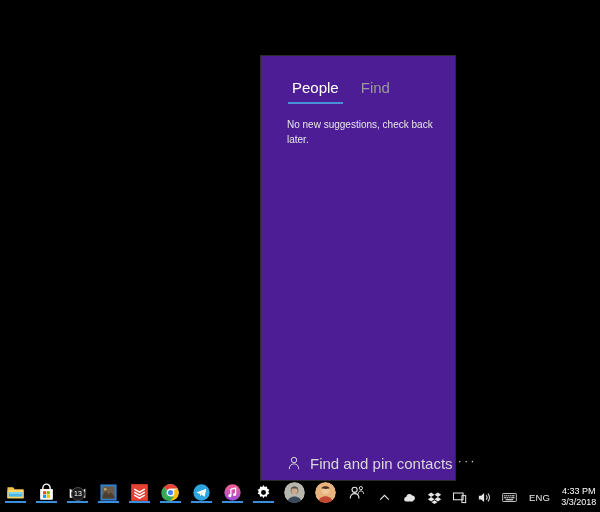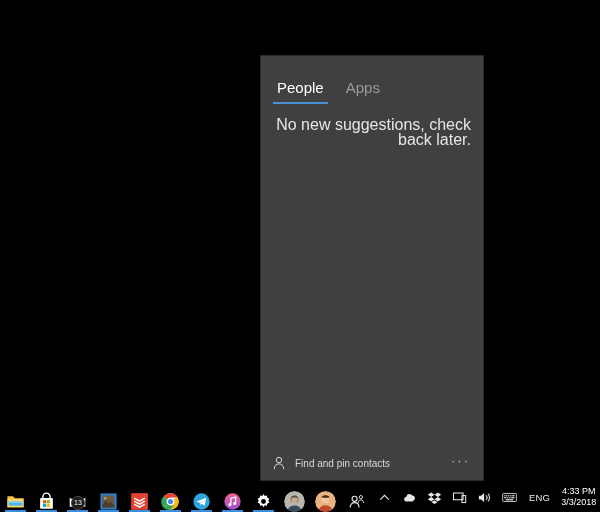--- a/index.html
+++ b/index.html
@@ -23,27 +23,28 @@
     width: 600px;
     height: 482px;
     background: #000000;
   }
 
   
   #people-flyout {
     position: absolute;
     left: 260px;
     top: 55px;
-    width: 224px;
+    width: 196px;
     height: 426px;
-    background: #404040;
+    background: #4c1d95;
     border: 1px solid #2a2a2a;
     box-sizing: border-box;
     display: flex;
     flex-direction: column;
+    padding-left: 15px;
   }
 
   .tab-strip {
     display: flex;
     align-items: flex-end;
     padding: 14px 0 0 10px;
     height: 34px;
     flex: 0 0 auto;
   }
   .tab {
@@ -64,25 +65,24 @@
     position: absolute;
     left: 2px;
     right: 2px;
     bottom: 0;
     height: 2px;
     background: #4a90d9;
   }
 
   .suggestion-text {
     color: #e6e6e6;
-    font-size: 16px;
+    font-size: 10px;
     line-height: 15px;
     padding: 13px 12px 0 11px;
     flex: 0 0 auto;
-    text-align: right;
   }
 
   .flyout-spacer {
     flex: 1 1 auto;
   }
 
   .flyout-footer {
     flex: 0 0 auto;
     height: 34px;
     display: flex;
@@ -92,21 +92,21 @@
   }
   .footer-person-icon {
     width: 14px;
     height: 14px;
     margin-right: 9px;
     flex: 0 0 auto;
     display: block;
   }
   .footer-label {
     color: #d8d8d8;
-    font-size: 10px;
+    font-size: 15px;
     line-height: 13px;
     flex: 1 1 auto;
     white-space: nowrap;
   }
   .footer-more {
     color: #c8c8c8;
     font-size: 13px;
     letter-spacing: 2px;
     line-height: 10px;
     padding: 4px 5px 8px 5px;
@@ -116,21 +116,21 @@
 
   
   #taskbar {
     position: absolute;
     left: 0;
     bottom: 0;
     width: 600px;
     height: 30px;
     background: #000000;
     display: flex;
-    align-items: flex-end;
+    align-items: flex-start;
   }
 
   .tb-left {
     display: flex;
     align-items: stretch;
     flex: 1 1 auto;
   }
 
   .tb-item {
     position: relative;
@@ -222,21 +222,21 @@
 
 <div id="desktop"></div>
 
 <div id="people-flyout">
 
   <div class="tab-strip">
     <div class="tab active">
       <span>People</span>
     </div>
     <div class="tab">
-      <span>Apps</span>
+      <span>Find</span>
     </div>
   </div>
 
   <div class="suggestion-text">No new suggestions, check back later.</div>
 
   <div class="flyout-spacer"></div>
 
   <div class="flyout-footer">
     <svg class="footer-person-icon" viewBox="0 0 16 16">
       <circle cx="8" cy="4.6" r="3.1" fill="none" stroke="#d8d8d8" stroke-width="1.1"></circle>

